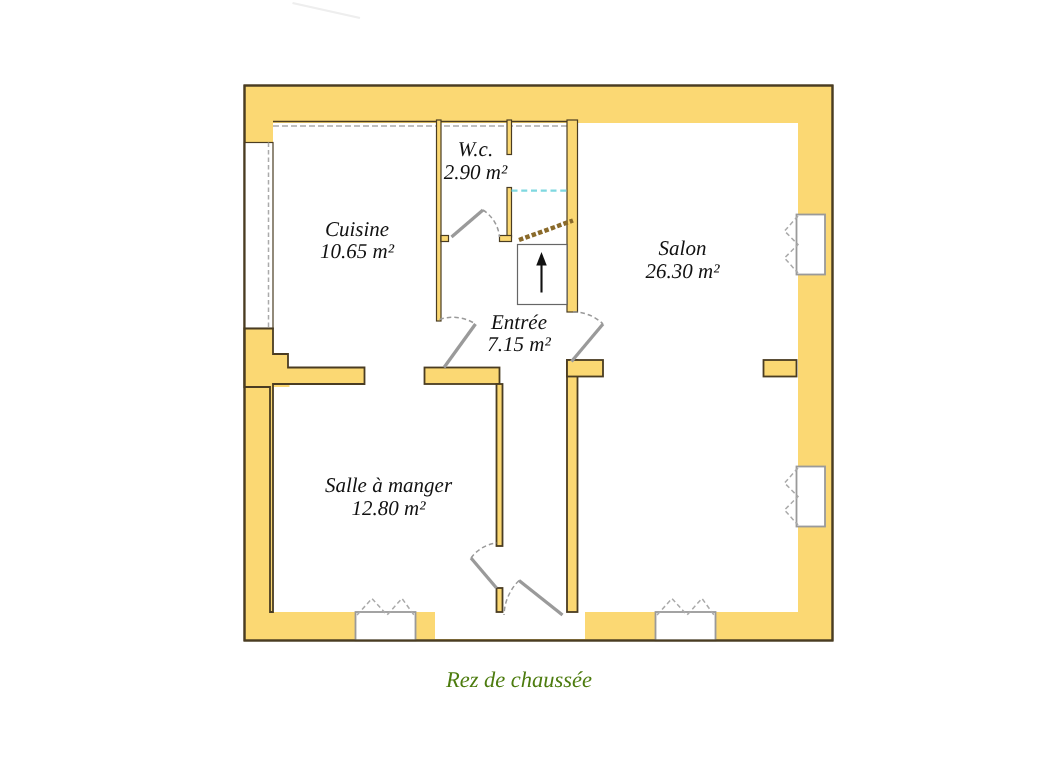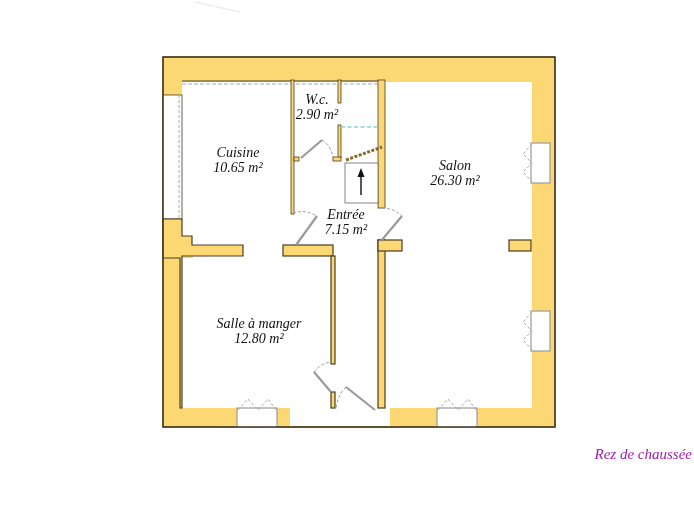--- a/index.html
+++ b/index.html
@@ -1,19 +1,19 @@
 <!DOCTYPE html>
 <html><head>
 <meta charset="utf-8">
 <style>
   html, body { margin: 0; padding: 0; background: #ffffff; }
   body { width: 694px; height: 520px; position: relative; overflow: hidden; font-family: "Liberation Serif", serif; }
   #plan { position: absolute; left: 0; top: 0; width: 694px; height: 520px; }
   .room-label { font-family: "Liberation Serif", serif; font-style: italic; font-size: 14px; fill: #111; }
-  .caption { position: absolute; left: 0; width: 692px; top: 446px; text-align: right; font-family: "Liberation Serif", serif; font-style: italic; font-size: 15px; color: #a21caf; }
+  .caption { position: absolute; left: 0; width: 692px; top: 446px; text-align: center; font-family: "Liberation Serif", serif; font-style: italic; font-size: 15px; color: #4d7c0f; }
   .wall { fill: #fbd873; stroke: #4a3c22; stroke-width: 1.2; }
   .thin { fill: #fbd873; stroke: #4a3c22; stroke-width: 0.8; }
   .floor { fill: #ffffff; }
   .door-leaf { stroke: #9a9a9a; stroke-width: 2.2; fill: none; }
   .door-arc { stroke: #9a9a9a; stroke-width: 1; fill: none; stroke-dasharray: 3 2; }
   .win { stroke: #9a9a9a; stroke-width: 1.2; fill: #ffffff; }
   .win-dash { stroke: #aaaaaa; stroke-width: 1; fill: none; stroke-dasharray: 3 2; }
 </style>
 </head>
 <body>

